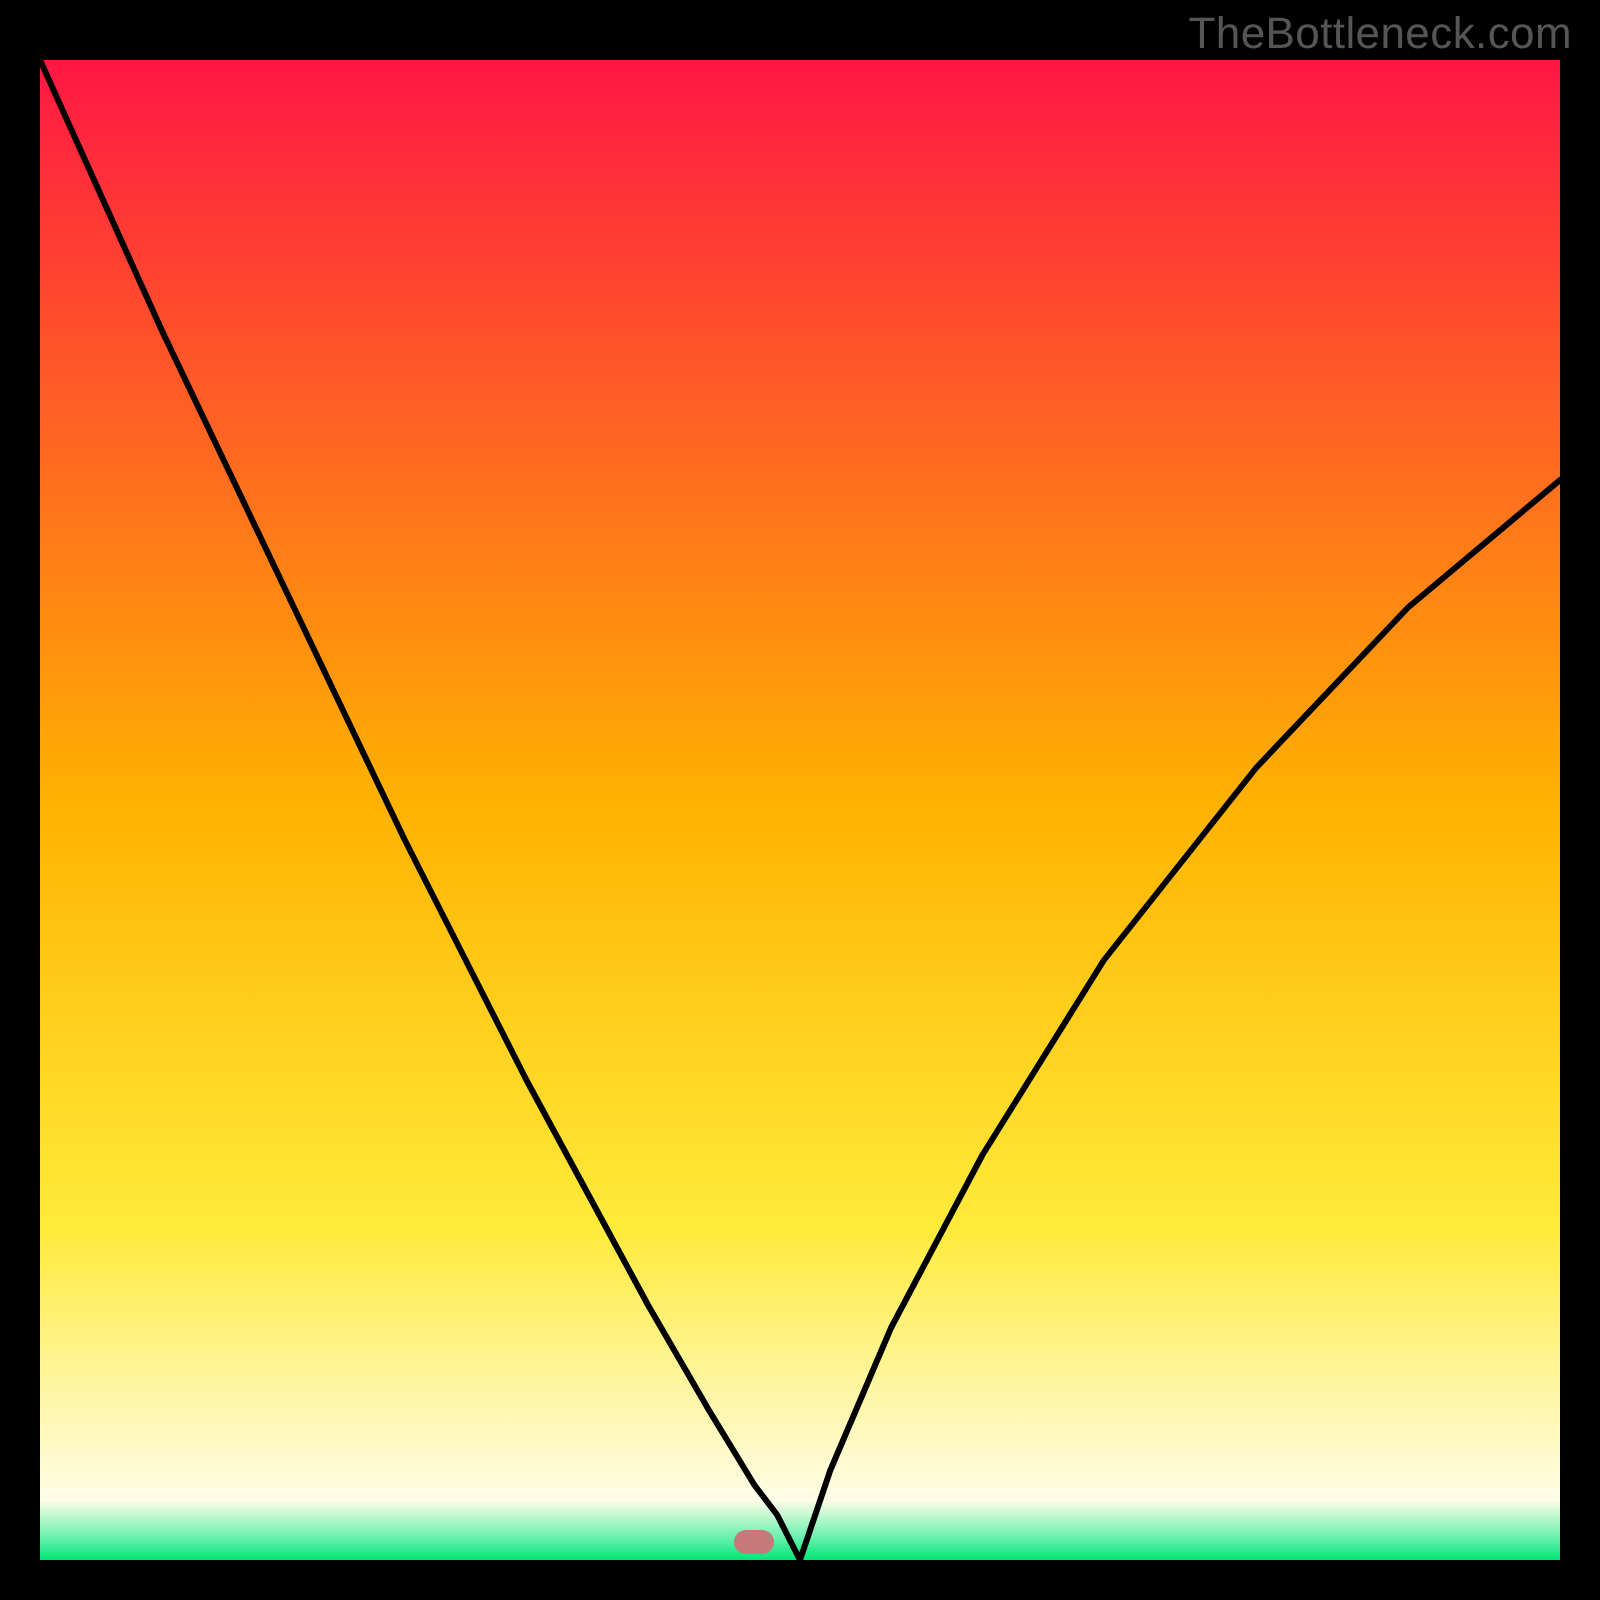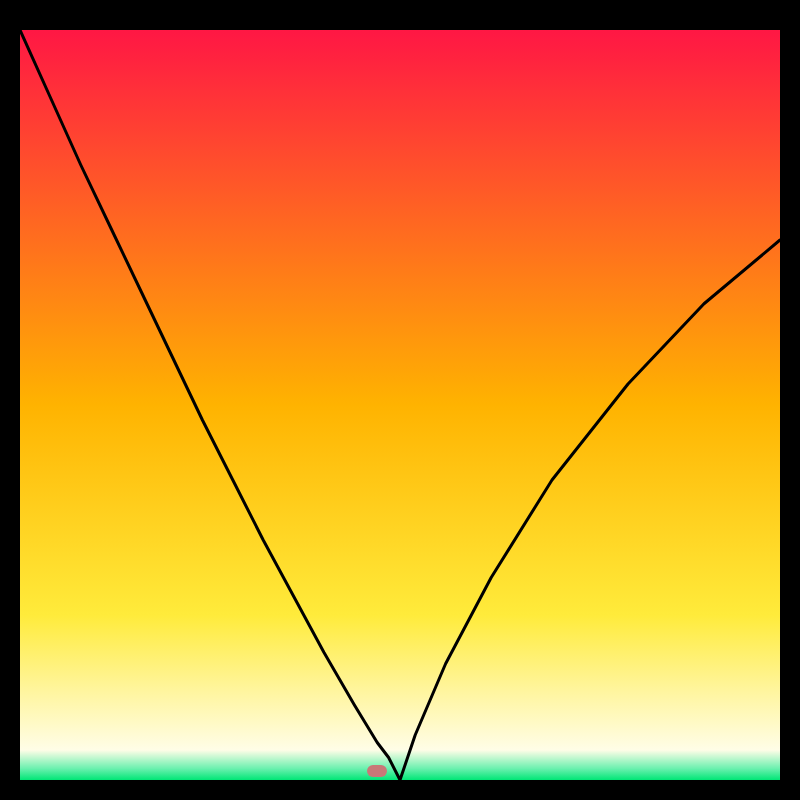--- a/index.html
+++ b/index.html
@@ -47,20 +47,21 @@
     background: #c87878;
     z-index: 15;
     transform: translate(-50%, -50%);
   }
 </style>
 </head>
 <body>
 
 <div class="wrap">
 
+  <div class="attribution">TheBottleneck.com</div>
 
   <div class="plot">
     <svg id="chart-svg" viewBox="0 0 760 750" preserveAspectRatio="none">
       <defs>
         <linearGradient id="bg-grad" x1="0" y1="0" x2="0" y2="1">
             <stop offset="0%" stop-color="#ff1744"></stop>
             <stop offset="50%" stop-color="#ffb300"></stop>
             <stop offset="78%" stop-color="#ffeb3b"></stop>
             <stop offset="88%" stop-color="#fff59d"></stop>
             <stop offset="96%" stop-color="#fffde7"></stop>

